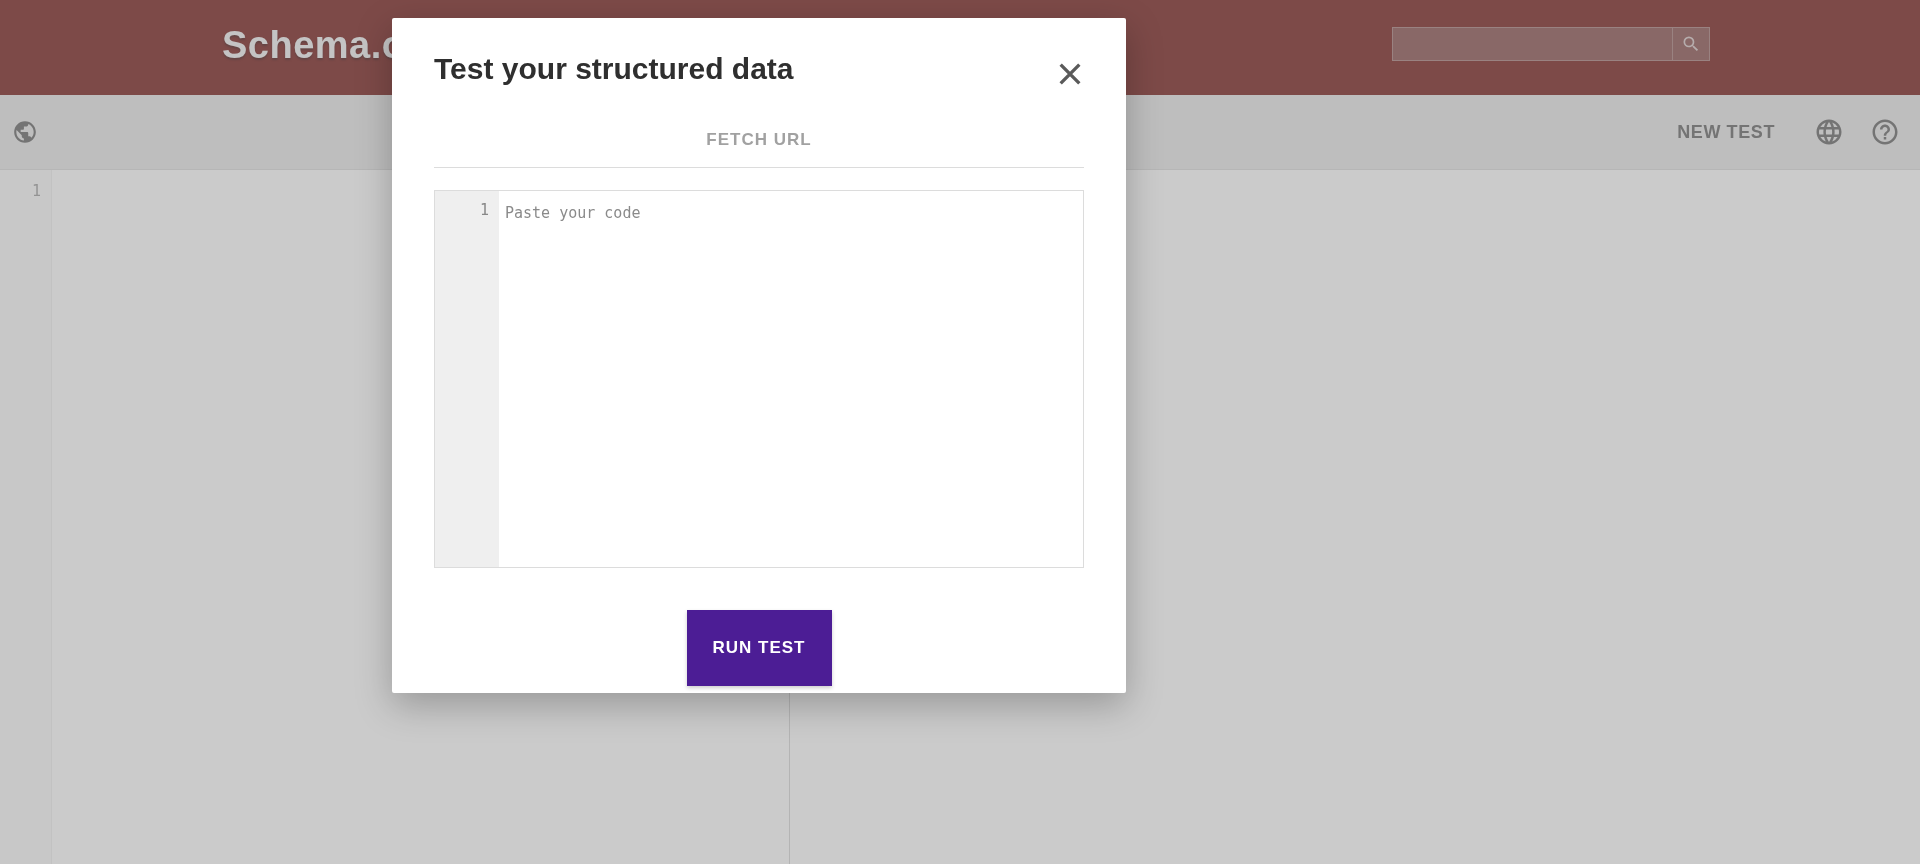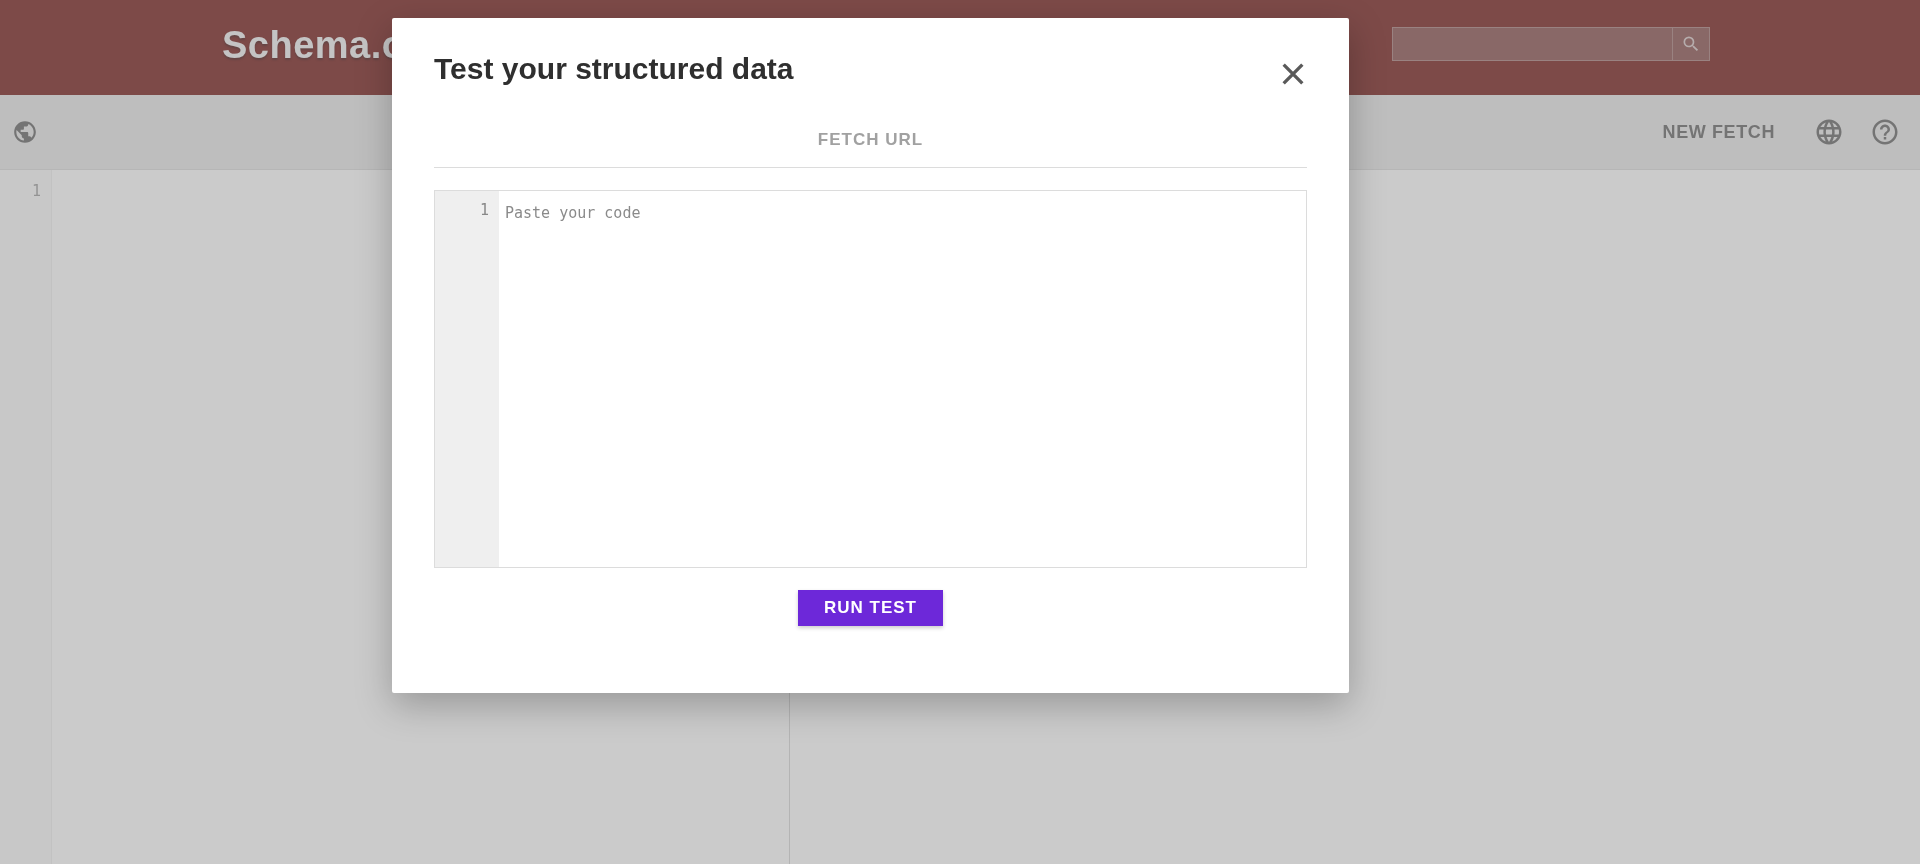--- a/index.html
+++ b/index.html
@@ -70,21 +70,21 @@
     .editor-gutter { position: absolute; left: 0; top: 0; width: 52px; height: 100%; background: #fafafa; border-right: 1px solid #eee; }
     .editor-gutter .ln { position: absolute; right: 10px; top: 14px; font: 15px/1 Menlo, Consolas, monospace; color: #9a9a9a; }
     .editor-vsplit { position: absolute; left: 789px; top: 0; width: 1px; height: 100%; background: #d6d6d6; }
 
     
     .scrim { position: absolute; inset: 0; background: rgba(140,140,140,.45); }
 
     
     .modal {
       position: absolute; left: 392px; top: 18px;
-      width: 957px; height: 675px;
+      width: 734px; height: 675px;
       background: #fff;
       box-shadow: 0 12px 36px rgba(0,0,0,.25);
       border-radius: 2px;
       padding: 34px 42px 30px 42px;
       z-index: 50;
     }
     .modal-title { font-size: 30px; font-weight: 700; color: #2f2f2f; }
     .modal-close {
       position: absolute; top: 40px; right: 40px;
       width: 32px; height: 32px; cursor: pointer;
@@ -119,25 +119,26 @@
     }
     .sn-text {
       flex: 1; border: none; outline: none; resize: none;
       padding: 12px 10px 0 6px;
       font: 15px/1.4 Menlo, Consolas, monospace; color: #737373;
     }
     .sn-text::placeholder { color: #8a8a8a; }
 
     .run-row { margin-top: 22px; display: flex; justify-content: center; }
     .run-btn {
-      background: #6d28d9; color: #fff;
+      background: #4c1d95; color: #fff;
       font-size: 17px; font-weight: 700; letter-spacing: 1px;
-      border: none; padding: 8px 26px;
+      border: none; padding: 28px 26px;
       box-shadow: 0 2px 4px rgba(0,0,0,.2);
       cursor: pointer;
+      margin-top: 20px;
     }
   </style>
 </head>
 <body>
 
 <div class="topbar">
   <a class="brand">Schema.org</a>
   <div class="search-wrap">
     <input class="search-input" value="" style="">
     <div class="search-btn">
@@ -145,21 +146,21 @@
         <path d="M15.5 14h-.79l-.28-.27A6.471 6.471 0 0016 9.5 6.5 6.5 0 109.5 16c1.61 0 3.09-.59 4.23-1.57l.27.28v.79l5 4.99L20.49 19l-4.99-5zm-6 0C7.01 14 5 11.99 5 9.5S7.01 5 9.5 5 14 7.01 14 9.5 11.99 14 9.5 14z"></path>
       </svg>
     </div>
   </div>
 </div>
 
 <div class="toolbar">
   <svg class="tb-left-icon" viewBox="0 0 24 24">
     <path d="M12 2C6.48 2 2 6.48 2 12s4.48 10 10 10 10-4.48 10-10S17.52 2 12 2zm-1 17.93c-3.95-.49-7-3.85-7-7.93 0-.62.08-1.21.21-1.79L9 15v1c0 1.1.9 2 2 2v1.93zm6.9-2.54c-.26-.81-1-1.39-1.9-1.39h-1v-3c0-.55-.45-1-1-1H8v-2h2c.55 0 1-.45 1-1V7h2c1.1 0 2-.9 2-2v-.41c2.93 1.19 5 4.06 5 7.41 0 2.08-.8 3.97-2.1 5.39z"></path>
   </svg>
-  <span class="tb-newtest">NEW FETCH</span>
+  <span class="tb-newtest">NEW TEST</span>
   <div class="tb-right-icons">
     <svg viewBox="0 0 24 24">
       <path d="M11.99 2C6.47 2 2 6.48 2 12s4.47 10 9.99 10C17.52 22 22 17.52 22 12S17.52 2 11.99 2zm6.93 6h-2.95a15.65 15.65 0 00-1.38-3.56A8.03 8.03 0 0118.92 8zM12 4.04c.83 1.2 1.48 2.53 1.91 3.96h-3.82c.43-1.43 1.08-2.76 1.91-3.96zM4.26 14C4.1 13.36 4 12.69 4 12s.1-1.36.26-2h3.38c-.08.66-.14 1.32-.14 2s.06 1.34.14 2H4.26zm.82 2h2.95c.32 1.25.78 2.45 1.38 3.56A7.987 7.987 0 015.08 16zm2.95-8H5.08a7.987 7.987 0 014.33-3.56A15.65 15.65 0 008.03 8zM12 19.96c-.83-1.2-1.48-2.53-1.91-3.96h3.82c-.43 1.43-1.08 2.76-1.91 3.96zM14.34 14H9.66c-.09-.66-.16-1.32-.16-2s.07-1.35.16-2h4.68c.09.65.16 1.32.16 2s-.07 1.34-.16 2zm.25 5.56c.6-1.11 1.06-2.31 1.38-3.56h2.95a8.03 8.03 0 01-4.33 3.56zM16.36 14c.08-.66.14-1.32.14-2s-.06-1.34-.14-2h3.38c.16.64.26 1.31.26 2s-.1 1.36-.26 2h-3.38z"></path>
     </svg>
     <svg viewBox="0 0 24 24">
       <path d="M11 18h2v-2h-2v2zm1-16C6.48 2 2 6.48 2 12s4.48 10 10 10 10-4.48 10-10S17.52 2 12 2zm0 18c-4.41 0-8-3.59-8-8s3.59-8 8-8 8 3.59 8 8-3.59 8-8 8zm0-14c-2.21 0-4 1.79-4 4h2c0-1.1.9-2 2-2s2 .9 2 2c0 2-3 1.75-3 5h2c0-2.25 3-2.5 3-5 0-2.21-1.79-4-4-4z"></path>
     </svg>
   </div>
 </div>
 

